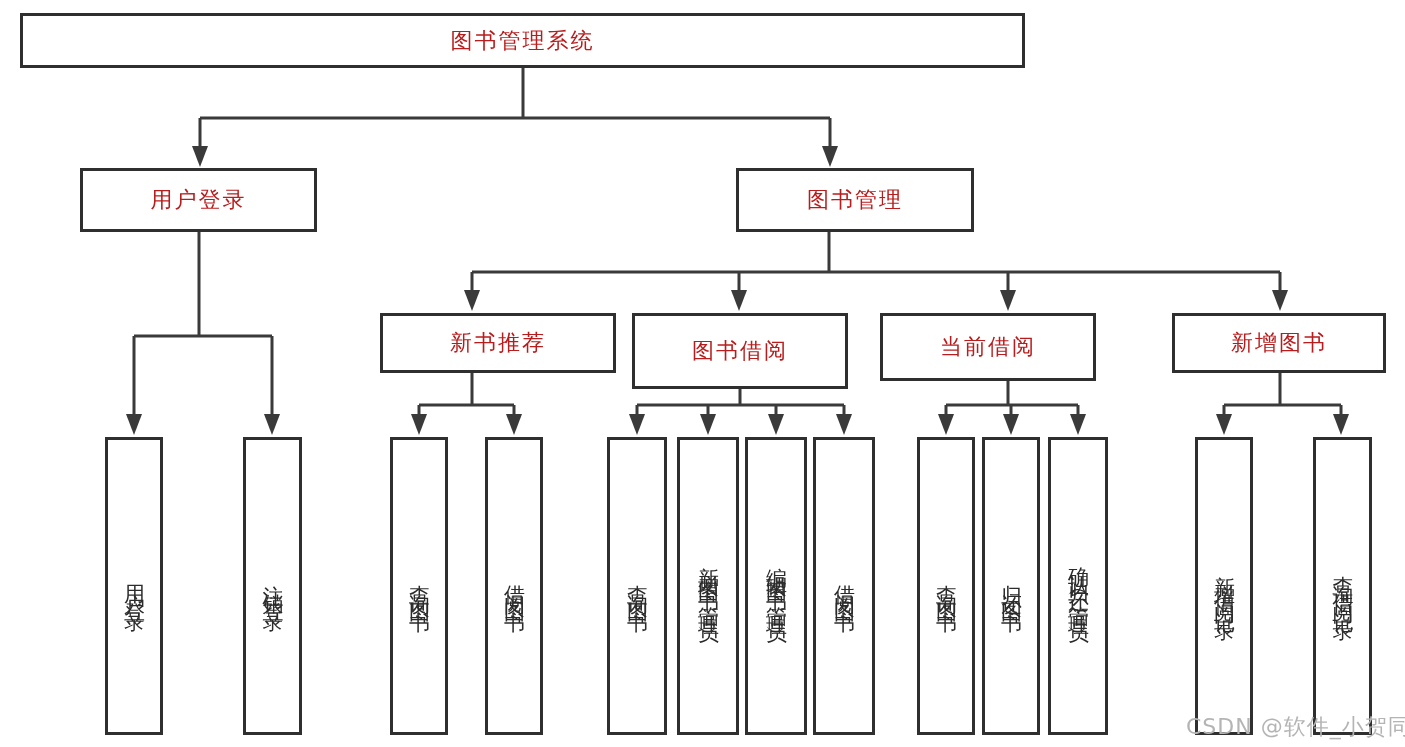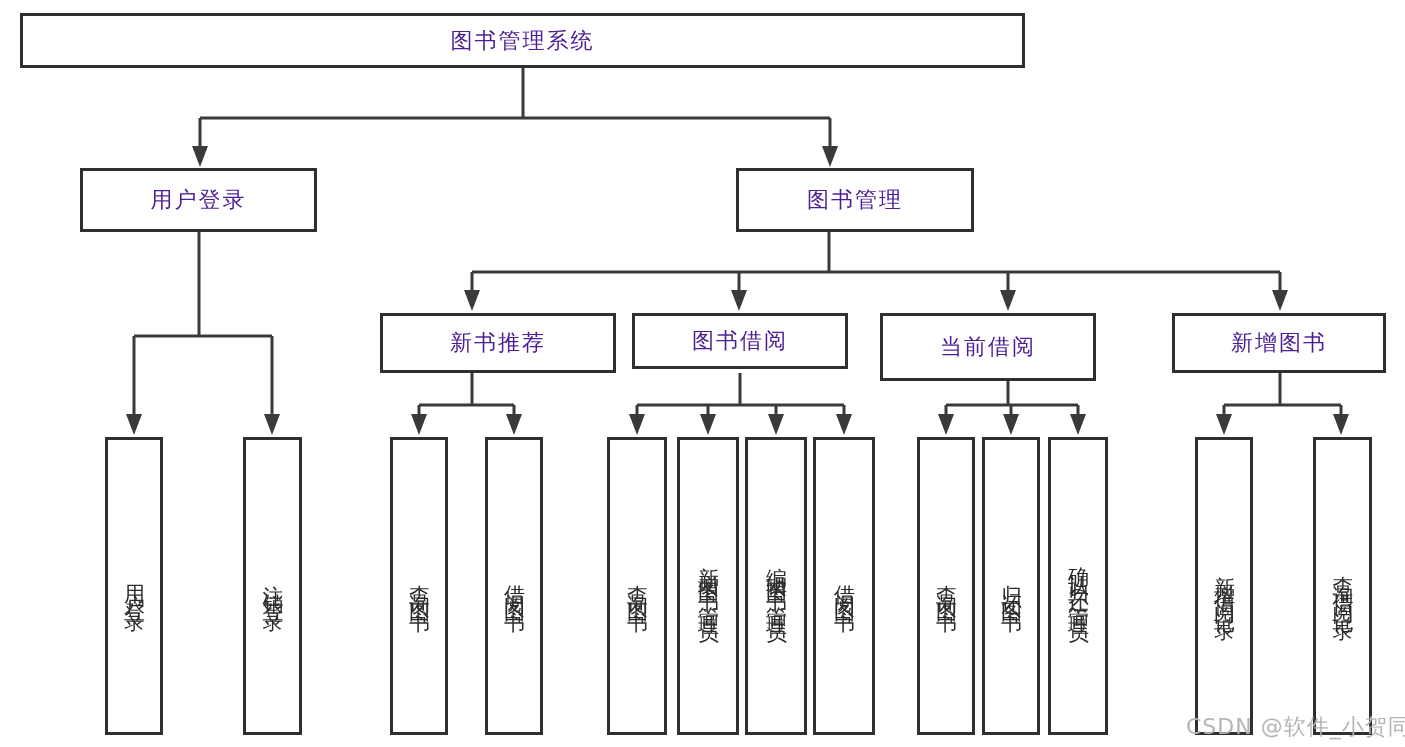--- a/index.html
+++ b/index.html
@@ -22,21 +22,21 @@
     position: absolute;
     box-sizing: border-box;
     border: 3px solid #2f2f2f;
     background: #ffffff;
     display: flex;
     align-items: center;
     justify-content: center;
   }
   .node span {
     font-size: 22px;
-    color: #4c1d95;
+    color: #b91c1c;
     letter-spacing: 2px;
     white-space: nowrap;
     text-align: right;
   }
   .leaf {
     position: absolute;
     box-sizing: border-box;
     border: 3px solid #2f2f2f;
     background: #ffffff;
     display: flex;
@@ -127,21 +127,21 @@
   <div class="node" style="left:80px;top:168px;width:237px;height:64px">
     <span>用户登录</span>
   </div>
   <div class="node" style="left:736px;top:168px;width:238px;height:64px">
     <span>图书管理</span>
   </div>
 
   <div class="node" style="left:380px;top:313px;width:236px;height:60px">
     <span>新书推荐</span>
   </div>
-  <div class="node" style="left:632px;top:313px;width:216px;height:56px">
+  <div class="node" style="left:632px;top:313px;width:216px;height:76px">
     <span>图书借阅</span>
   </div>
   <div class="node" style="left:880px;top:313px;width:216px;height:68px">
     <span>当前借阅</span>
   </div>
   <div class="node" style="left:1172px;top:313px;width:214px;height:60px">
     <span>新增图书</span>
   </div>
 
   <div class="leaf" style="left:105px;top:437px;width:58px;height:298px">

